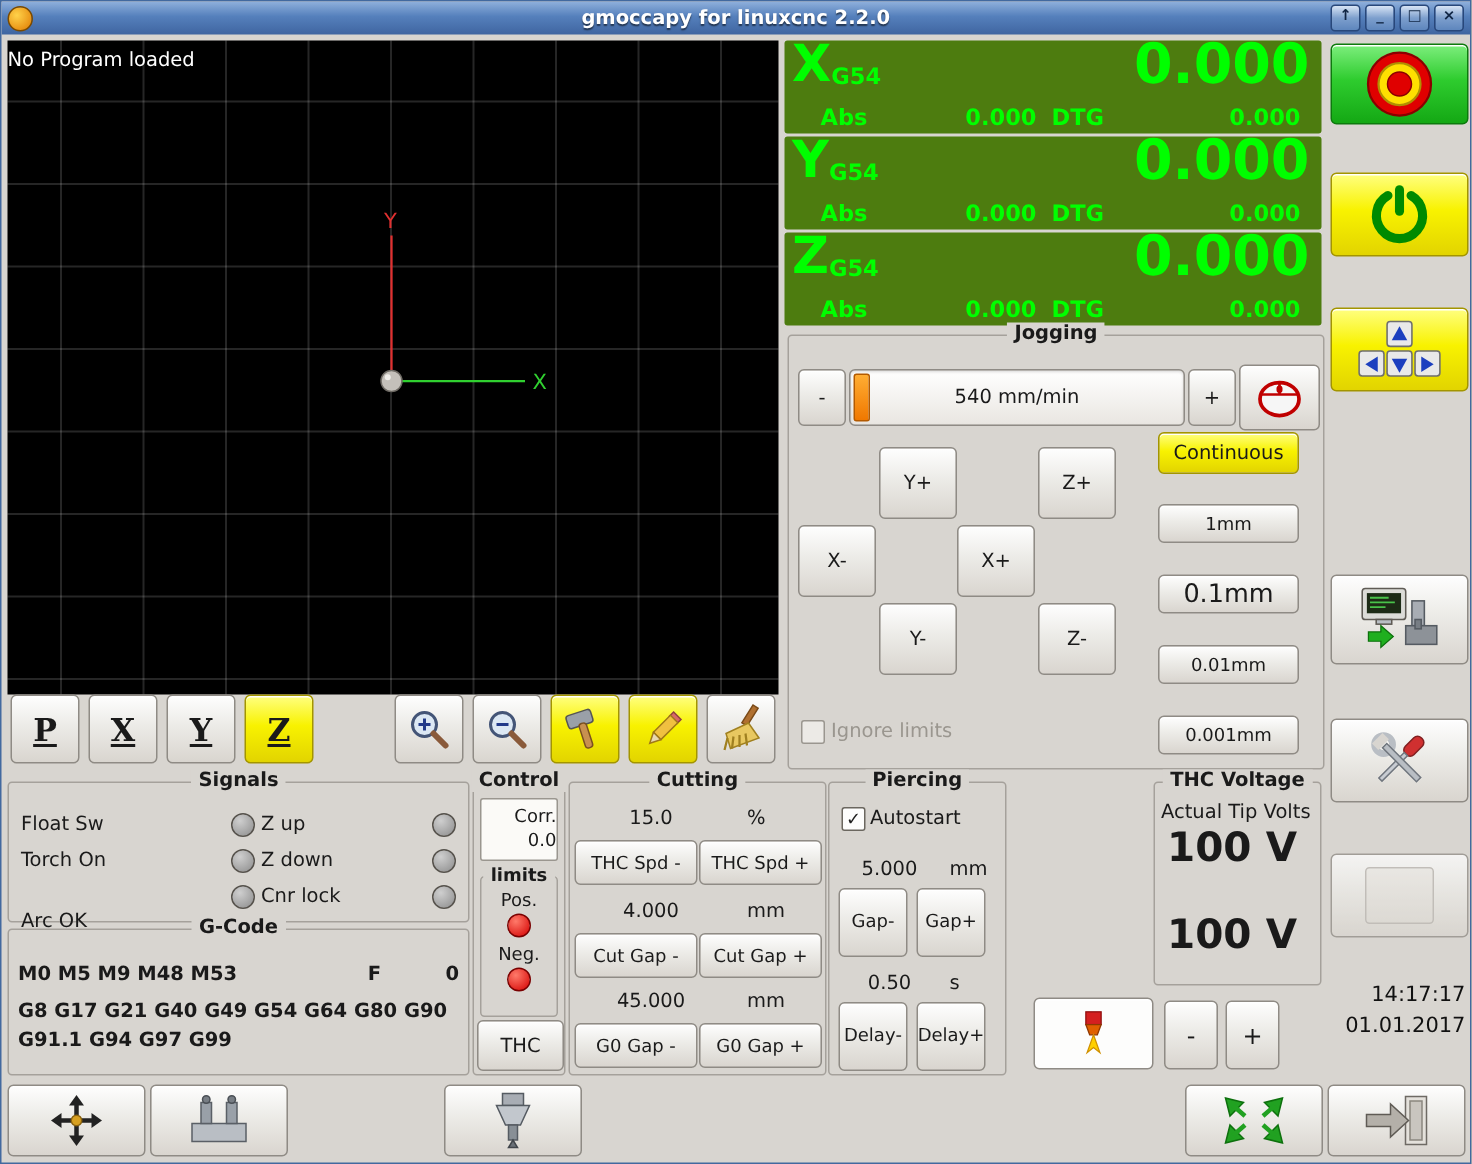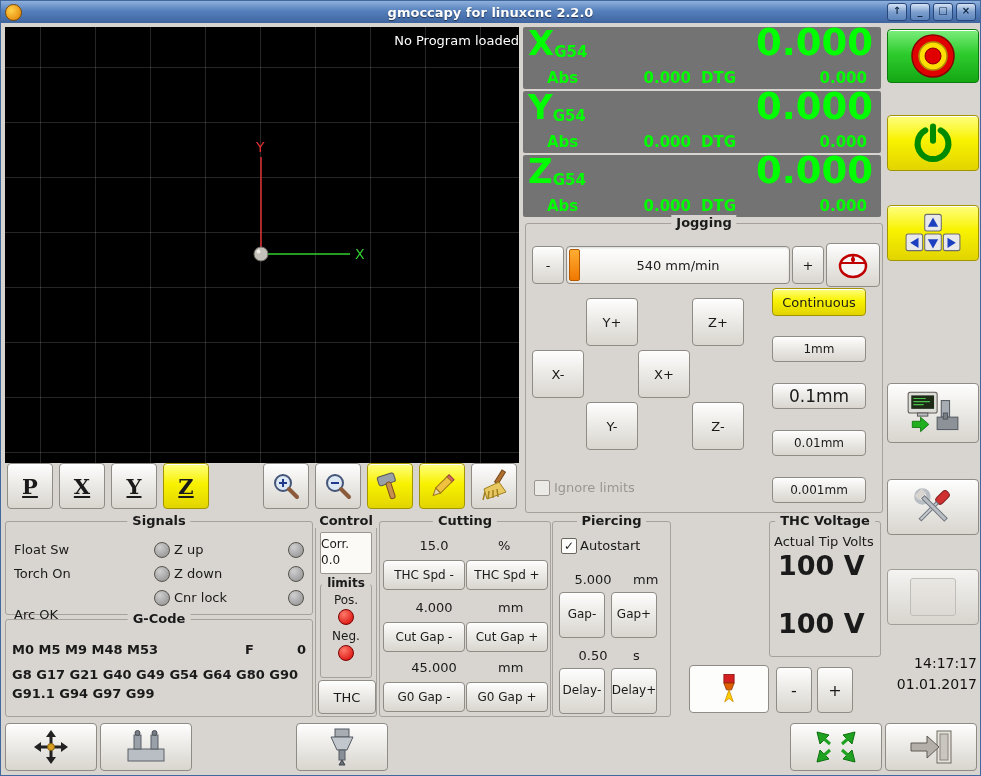--- a/index.html
+++ b/index.html
@@ -29,26 +29,26 @@
   .checkbox{position:absolute;width:14px;height:14px;background:#fdfdfc;border:1px solid #6b675f;border-radius:2px;
     display:flex;align-items:center;justify-content:center;font-size:12px;font-weight:bold;color:#1c1c1c}
   .cb-label{position:absolute;font-size:13px;white-space:nowrap}
   .lab{position:absolute;font-size:13px;white-space:nowrap}
   .val{font-weight:bold}
 
   
   #preview{position:absolute;left:4px;top:26px;width:514px;height:436px;background:#000;
     background-image:linear-gradient(rgba(255,255,255,.15) 1px,transparent 1px),linear-gradient(90deg,rgba(255,255,255,.15) 1px,transparent 1px);
     background-size:55px 55px;background-position:35px 40px}
-  #preview-msg{position:absolute;top:6px;width:100%;text-align:right;color:#fff;font-size:13px}
+  #preview-msg{position:absolute;top:6px;width:100%;text-align:left;color:#fff;font-size:13px}
   #preview-toolbar .tbtn{width:44px;height:44px;top:462px}
   .tletter{font-family:"DejaVu Serif",serif;font-size:21px;font-weight:bold;text-decoration:underline}
 
   
-  .dro{position:absolute;left:522px;width:358px;height:62px;background:#737373;color:#00ff00;border-radius:2px}
+  .dro{position:absolute;left:522px;width:358px;height:62px;background:#4d7c0f;color:#00ff00;border-radius:2px}
   .dro-axis{position:absolute;left:5px;top:-4px;font-size:34px;font-weight:bold}
   .dro-sys{font-size:15px;font-weight:bold;vertical-align:-2px}
   .dro-main{position:absolute;right:8px;top:-6px;font-size:37px;font-weight:bold}
   .dro-sub{position:absolute;left:0;right:0;bottom:3px;height:17px;font-size:15px;font-weight:bold}
   .dro-sub .p1{position:absolute;left:24px}
   .dro-sub .p2{position:absolute;left:96px;width:72px;text-align:right}
   .dro-sub .p3{position:absolute;left:178px}
   .dro-sub .p4{position:absolute;right:14px}
 
   
@@ -232,21 +232,21 @@
       <span>M0 M5 M9 M48 M53</span>
       <span style="margin-left:auto">F</span>
       <span style="width:52px;text-align:right">0</span>
     </div>
     <div style="position:absolute;left:6px;top:46px;width:290px;font-weight:bold;font-size:13px;line-height:1.45">G8 G17 G21 G40 G49 G54 G64 G80 G90 G91.1 G94 G97 G99</div>
   </div>
 
   <div class="frame" style="left:314px;top:520px;width:60px;height:194px">
     <span class="legend">Control</span>
     <div style="position:absolute;left:4px;top:10px;width:50px;height:40px;background:#fbfaf7;border:1px solid #9a968f;border-radius:2px;
-         display:flex;flex-direction:column;align-items:flex-start;justify-content:center;font-size:12px;line-height:1.3">
+         display:flex;flex-direction:column;align-items:flex-end;justify-content:center;font-size:12px;line-height:1.3">
       <span>Corr.</span>
       <span>0.0</span>
     </div>
     <div class="frame" style="left:4px;top:62px;width:50px;height:92px">
       <span class="legend" style="font-size:12px">limits</span>
       <span class="lab" style="left:50%;transform:translateX(-50%);top:8px;font-size:12px">Pos.</span>
       <span class="led red" style="left:17px;top:24px"></span>
       <span class="lab" style="left:50%;transform:translateX(-50%);top:44px;font-size:12px">Neg.</span>
       <span class="led red" style="left:17px;top:60px"></span>
     </div>

